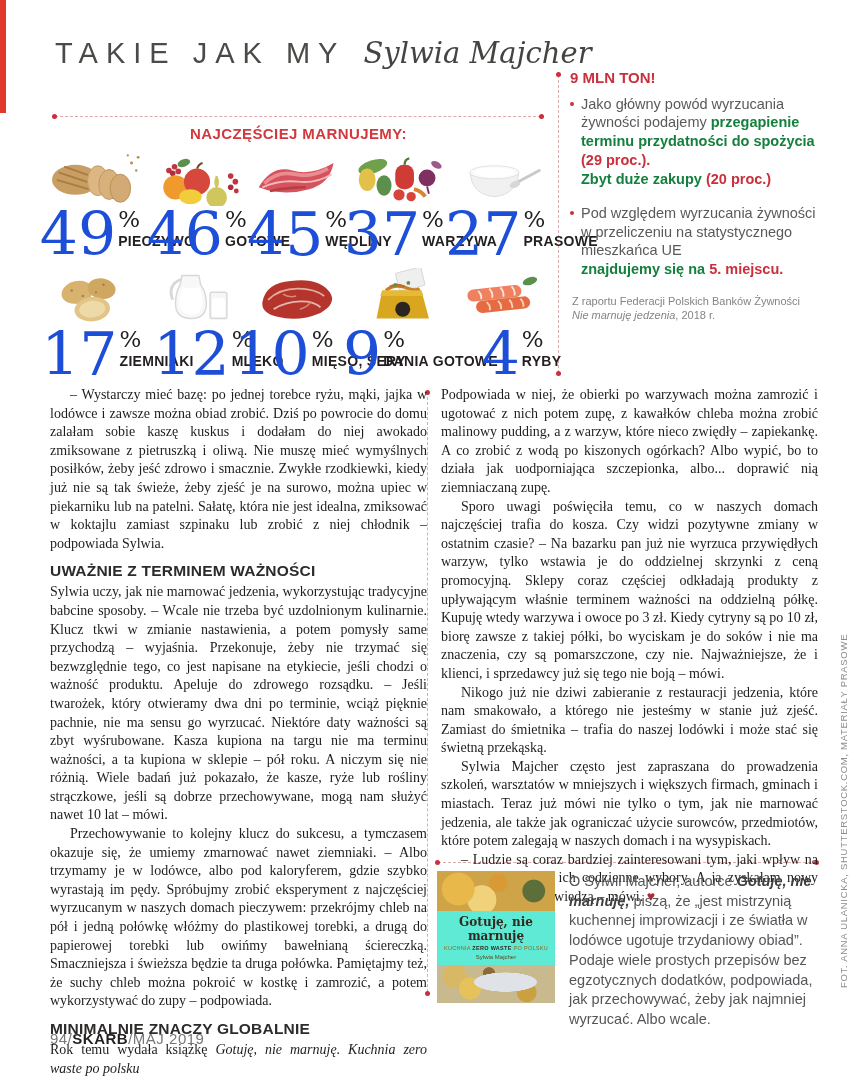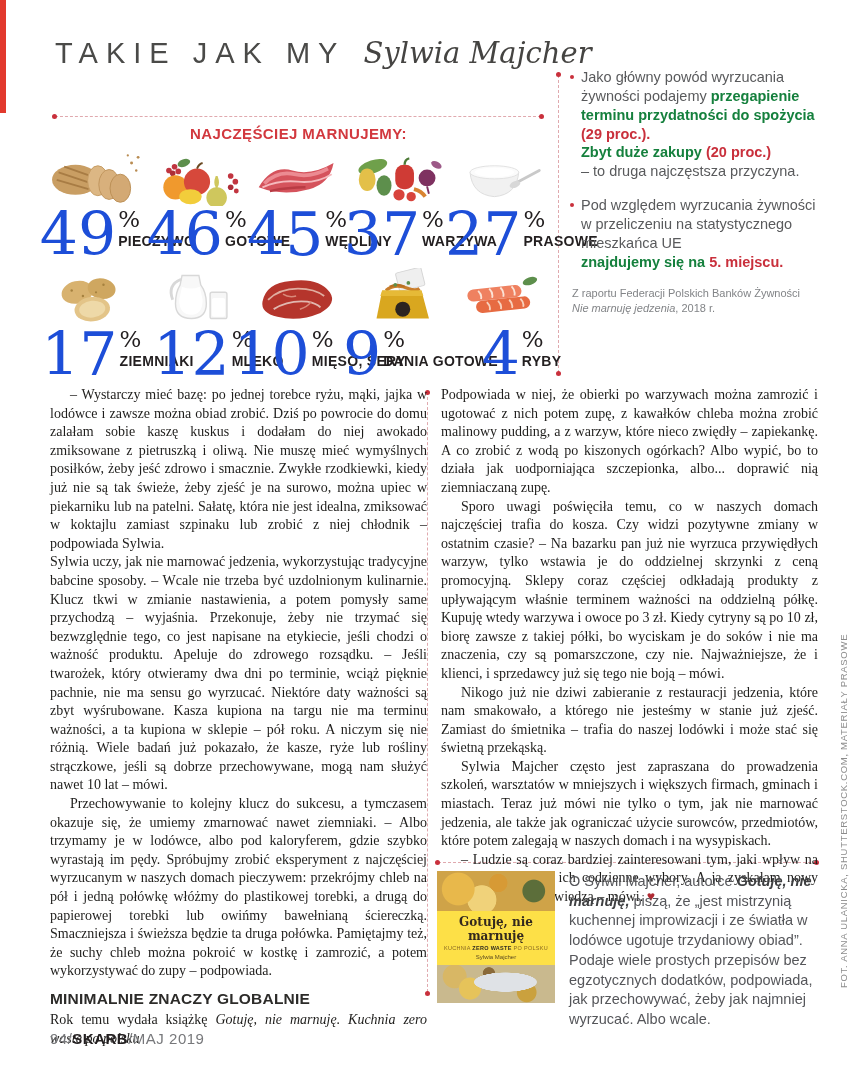--- a/index.html
+++ b/index.html
@@ -56,21 +56,21 @@
 
   
   .book-cover{position:absolute;left:437px;top:871px;width:118px;height:132px;
               display:flex;flex-direction:column;box-shadow:0 0 0 1px #e8e3d5 inset;}
   .cov-top{height:40px;background:
       radial-gradient(circle at 18% 45%, #e8b84b 0 16%, transparent 17%),
       radial-gradient(circle at 52% 30%, #d79a35 0 13%, transparent 14%),
       radial-gradient(circle at 82% 50%, #5c6e3a 0 11%, transparent 12%),
       radial-gradient(circle at 38% 72%, #f0d27a 0 18%, transparent 19%),
       #cfa348;}
-  .cov-band{background:#fde047;text-align:center;padding:4px 3px 5px 3px;}
+  .cov-band{background:#5eead4;text-align:center;padding:4px 3px 5px 3px;}
   .cov-title{font-family:"DejaVu Serif",serif;font-weight:bold;font-size:12px;color:#33291e;}
   .cov-sub{font-size:5.5px;color:#8a6a23;margin-top:2px;letter-spacing:.3px;}
   .cov-sub b{color:#2e2a22;}
   .cov-author{font-size:6px;color:#5c4b22;margin-top:3px;}
   .cov-bottom{flex:1;background:
       radial-gradient(ellipse at 58% 45%, #dfe2e6 0 32%, transparent 33%),
       radial-gradient(circle at 28% 62%, #e6c35a 0 12%, transparent 13%),
       radial-gradient(circle at 76% 72%, #caa13e 0 10%, transparent 11%),
       radial-gradient(circle at 44% 22%, #8a6a3a 0 8%, transparent 9%),
       radial-gradient(circle at 15% 30%, #d8b765 0 11%, transparent 12%),
@@ -333,49 +333,50 @@
         <span class="stat-num">4</span>
         <span class="stat-sub">
           <span class="stat-sign">%</span>
           <span class="stat-label">RYBY</span>
         </span>
       </div>
     </div>
   </div>
 
   <div class="sidebar">
+    <div class="sb-title">9 MLN TON!</div>
 
     <div class="bullet">
       <span class="bullet-dot"></span>
       <div>
         <span>Jako główny powód wyrzucania żywności podajemy </span><span class="sb-bold">przegapienie terminu przydatności do spożycia </span><span class="sb-red">(29 proc.).</span>
       </div>
       <div>
         <span class="sb-bold">Zbyt duże zakupy </span><span class="sb-red">(20 proc.)</span>
       </div>
-      <div><span>– to druga najczęstsza przyczyna.</span></div>
     </div>
 
     <div class="bullet">
       <span class="bullet-dot"></span>
       <div><span>Pod względem wyrzucania żywności w przeliczeniu na statystycznego mieszkańca UE</span></div>
       <div>
         <span class="sb-bold">znajdujemy się na </span><span class="sb-red">5. miejscu.</span>
       </div>
     </div>
 
 
     <div class="src">
       <div>Z raportu Federacji Polskich Banków Żywności</div>
       <div><i>Nie marnuję jedzenia</i><span>, 2018 r.</span></div>
     </div>
   </div>
 
   <div class="colL">
     <p class="jtext indent">– Wystarczy mieć bazę: po jednej torebce ryżu, mąki, jajka w lodówce i zawsze można obiad zrobić. Dziś po powrocie do domu zalałam sobie kaszę kuskus i dodałam do niej awokado zmiksowane z pietruszką i oliwą. Nie muszę mieć wymyślnych posiłków, żeby jeść zdrowo i smacznie. Zwykłe rzodkiewki, kiedy już nie są tak świeże, żeby zjeść je na surowo, można upiec w piekarniku lub na patelni. Sałatę, która nie jest idealna, zmiksować w koktajlu zamiast szpinaku lub zrobić z niej chłodnik – podpowiada Sylwia.</p>
+    <div class="subhead">UWAŻNIE Z TERMINEM WAŻNOŚCI</div>
     <p class="jtext">Sylwia uczy, jak nie marnować jedzenia, wykorzystując tradycyjne babcine sposoby. – Wcale nie trzeba być uzdolnionym kulinarnie. Klucz tkwi w zmianie nastawienia, a potem pomysły same przychodzą – wyjaśnia. Przekonuje, żeby nie trzymać się bezwzględnie tego, co jest napisane na etykiecie, jeśli chodzi o ważność produktu. Apeluje do zdrowego rozsądku. – Jeśli twarożek, który otwieramy dwa dni po terminie, wciąż pięknie pachnie, nie ma sensu go wyrzucać. Niektóre daty ważności są zbyt wyśrubowane. Kasza kupiona na targu nie ma terminu ważności, a ta kupiona w sklepie – pół roku. A niczym się nie różnią. Wiele badań już pokazało, że kasze, ryże lub rośliny strączkowe, jeśli są dobrze przechowywane, mogą nam służyć nawet 10 lat – mówi.</p>
     <p class="jtext indent">Przechowywanie to kolejny klucz do sukcesu, a tymczasem okazuje się, że umiemy zmarnować nawet ziemniaki. – Albo trzymamy je w lodówce, albo pod kaloryferem, gdzie szybko wyrastają im pędy. Spróbujmy zrobić eksperyment z najczęściej wyrzucanym w naszych domach pieczywem: przekrójmy chleb na pół i jedną połówkę włóżmy do plastikowej torebki, a drugą do papierowej torebki lub owińmy bawełnianą ściereczką. Smaczniejsza i świeższa będzie ta druga połówka. Pamiętajmy też, że suchy chleb można pokroić w kostkę i zamrozić, a potem wykorzystywać do zupy – podpowiada.</p>
     <div class="subhead">MINIMALNIE ZNACZY GLOBALNIE</div>
     <p class="jtext"><span>Rok temu wydała książkę </span><i>Gotuję, nie marnuję. Kuchnia zero waste po polsku</i></p>
   </div>
 
   <div class="colR">
     <p class="jtext">Podpowiada w niej, że obierki po warzywach można zamrozić i ugotować z nich potem zupę, z kawałków chleba można zrobić malinowy pudding, a z warzyw, które nieco zwiędły – zapiekankę. A co zrobić z wodą po kiszonych ogórkach? Albo wypić, bo to działa jak uodporniająca szczepionka, albo... doprawić nią ziemniaczaną zupę.</p>
     <p class="jtext indent">Sporo uwagi poświęciła temu, co w naszych domach najczęściej trafia do kosza. Czy widzi pozytywne zmiany w ostatnim czasie? – Na bazarku pan już nie wyrzuca przywiędłych warzyw, tylko wstawia je do oddzielnej skrzynki z ceną promocyjną. Sklepy coraz częściej odkładają produkty z upływającym właśnie terminem ważności na oddzielną półkę. Kupuję wtedy warzywa i owoce po 3 zł. Kiedy cytryny są po 10 zł, biorę zawsze z takiej półki, bo wyciskam je do soków i nie ma znaczenia, czy są pomarszczone, czy nie. Najważniejsze, że i klienci, i sprzedawcy już się tego nie boją – mówi.</p>
     <p class="jtext indent">Nikogo już nie dziwi zabieranie z restauracji jedzenia, które nam smakowało, a którego nie jesteśmy w stanie już zjeść. Zamiast do śmietnika – trafia do naszej lodówki i może stać się świetną przekąską.</p>

